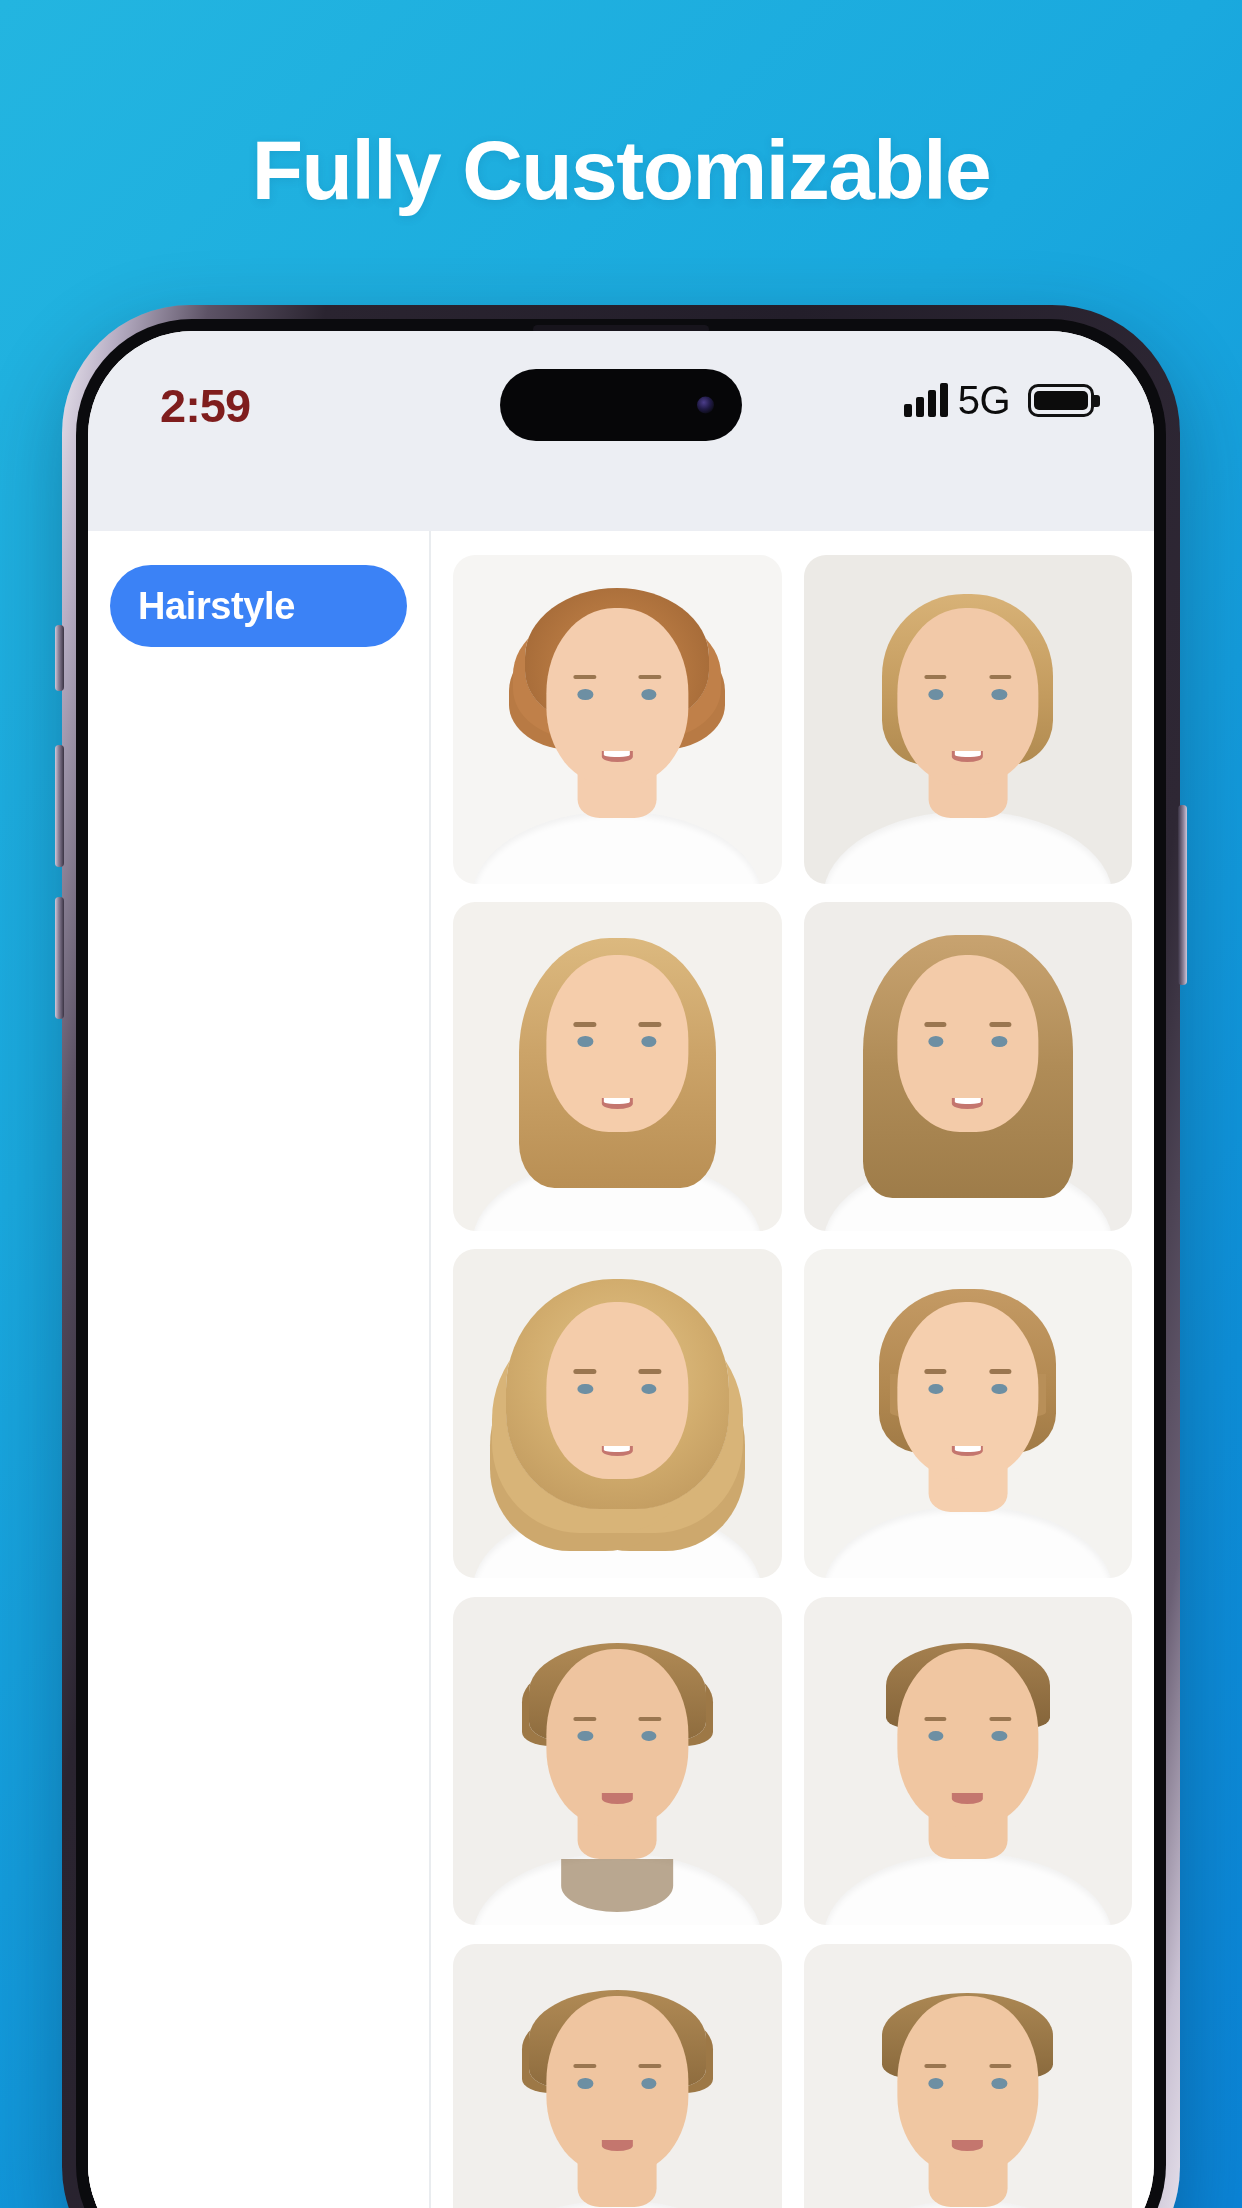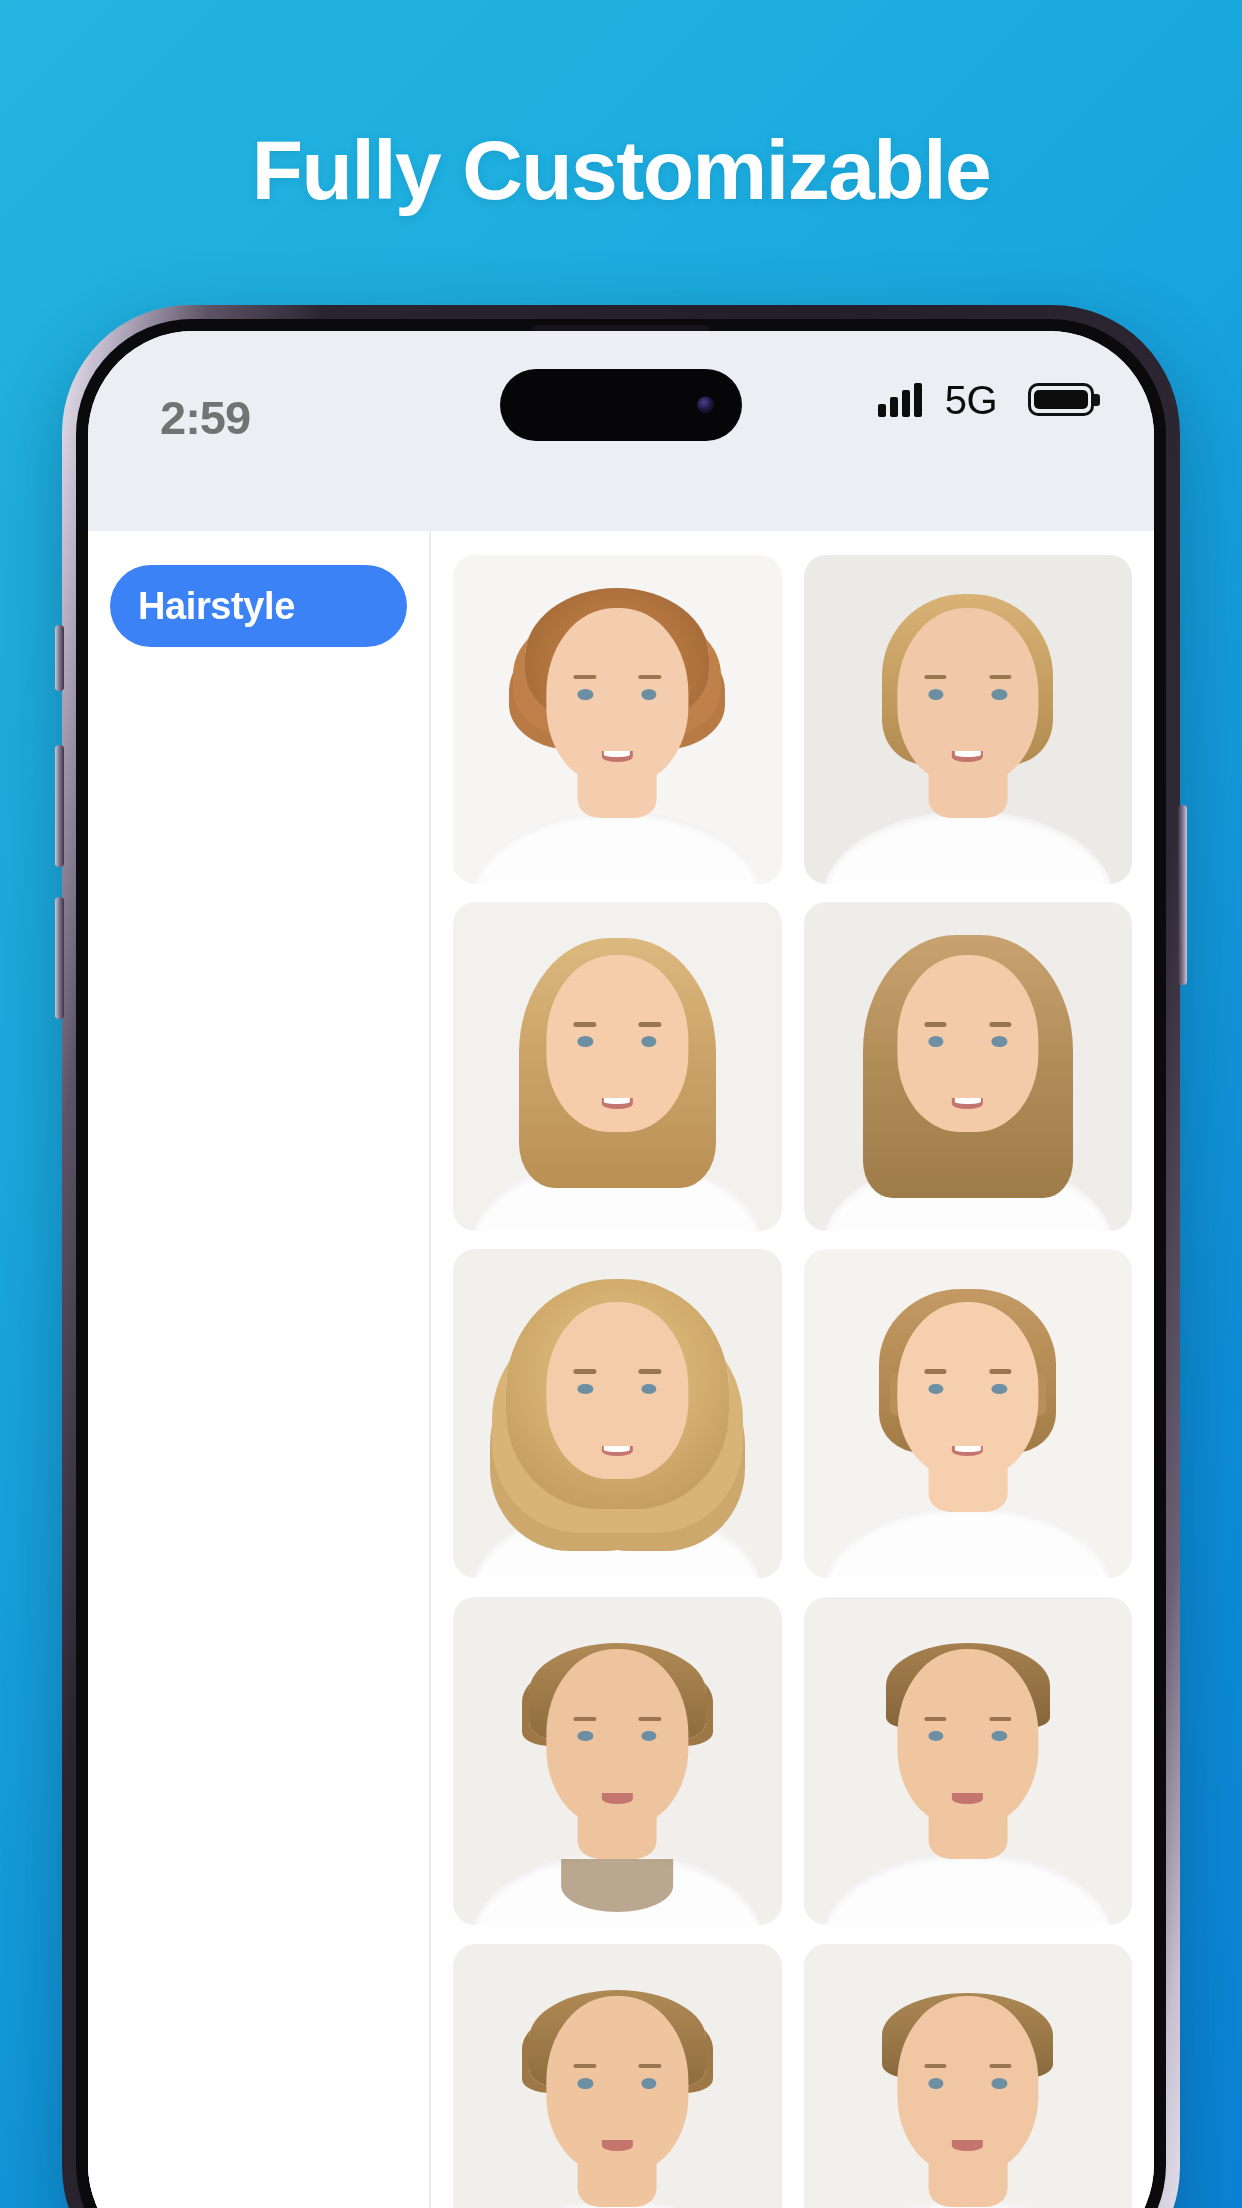--- a/index.html
+++ b/index.html
@@ -83,42 +83,42 @@
 
   
   #statusbar {
     position:absolute; left:0; right:0; top:0;
     height:200px;
     background:#eceef3;
     z-index:5;
   }
   #clock {
     position:absolute;
-    left:72px; top:59px;
-    font-size:47px; font-weight:600; color:#737373;
+    left:72px; top:47px;
+    font-size:47px; font-weight:600; color:#7f1d1d;
     letter-spacing:-1px;
   }
   #island {
     position:absolute;
     left:50%; transform:translateX(-50%);
     top:38px;
     width:242px; height:72px;
     border-radius:40px;
     background:#060608;
   }
   #island-sensor {
     position:absolute;
     right:28px; top:50%; transform:translateY(-50%);
     width:17px; height:17px; border-radius:50%;
     background:radial-gradient(circle at 40% 35%, #4b3d8a 0%, #201a46 45%, #0a0a12 80%);
   }
   #status-right {
     position:absolute;
     right:60px; top:52px;
-    display:flex; gap:21px;
+    display:flex; align-items:flex-end; gap:8px;
   }
   #signal { display:flex; align-items:flex-end; gap:4px; height:34px; }
   #signal i { display:block; width:8px; background:#0c0c0c; border-radius:2px; }
   #signal i:nth-child(1){ height:13px; }
   #signal i:nth-child(2){ height:20px; }
   #signal i:nth-child(3){ height:27px; }
   #signal i:nth-child(4){ height:34px; }
   #netlabel {
     font-size:40px; font-weight:500; color:#0c0c0c;
     line-height:34px; letter-spacing:-.5px; margin-left:2px;

